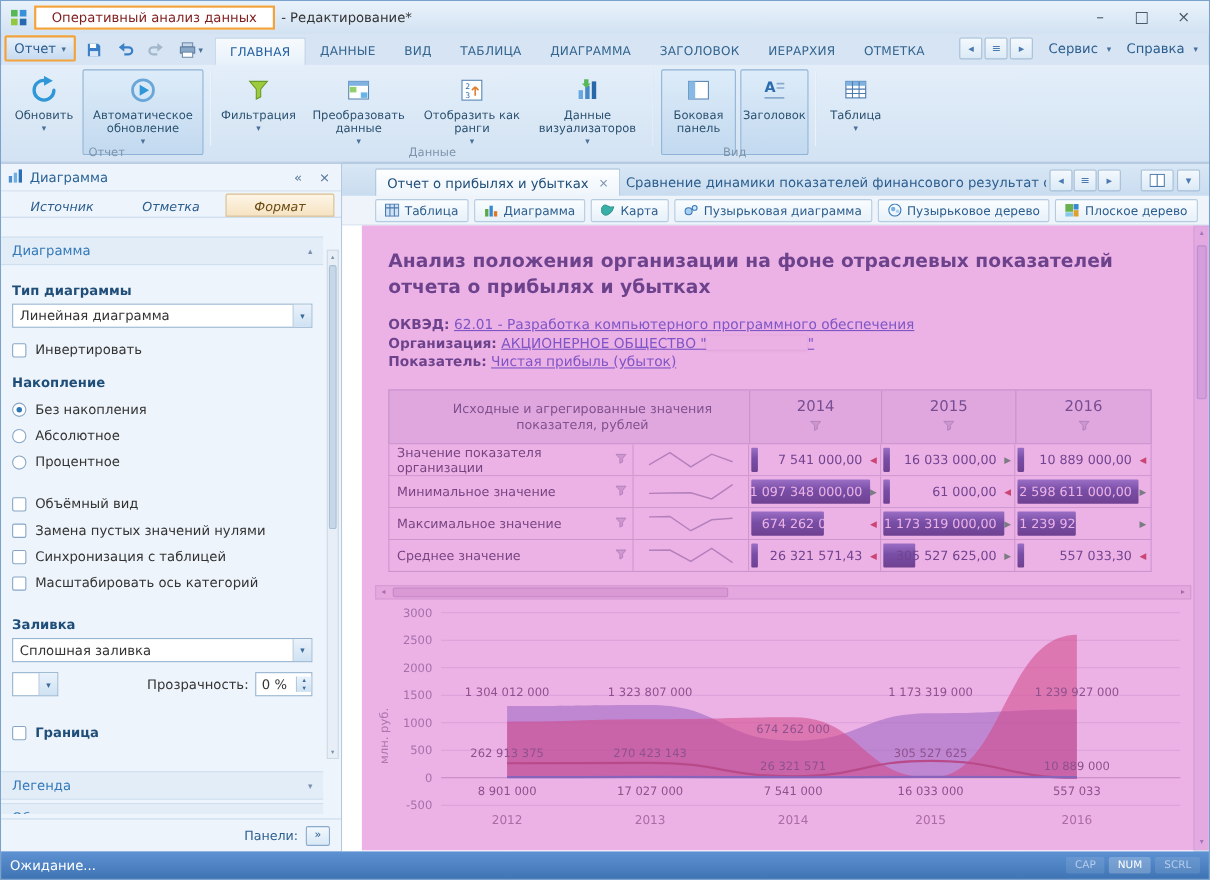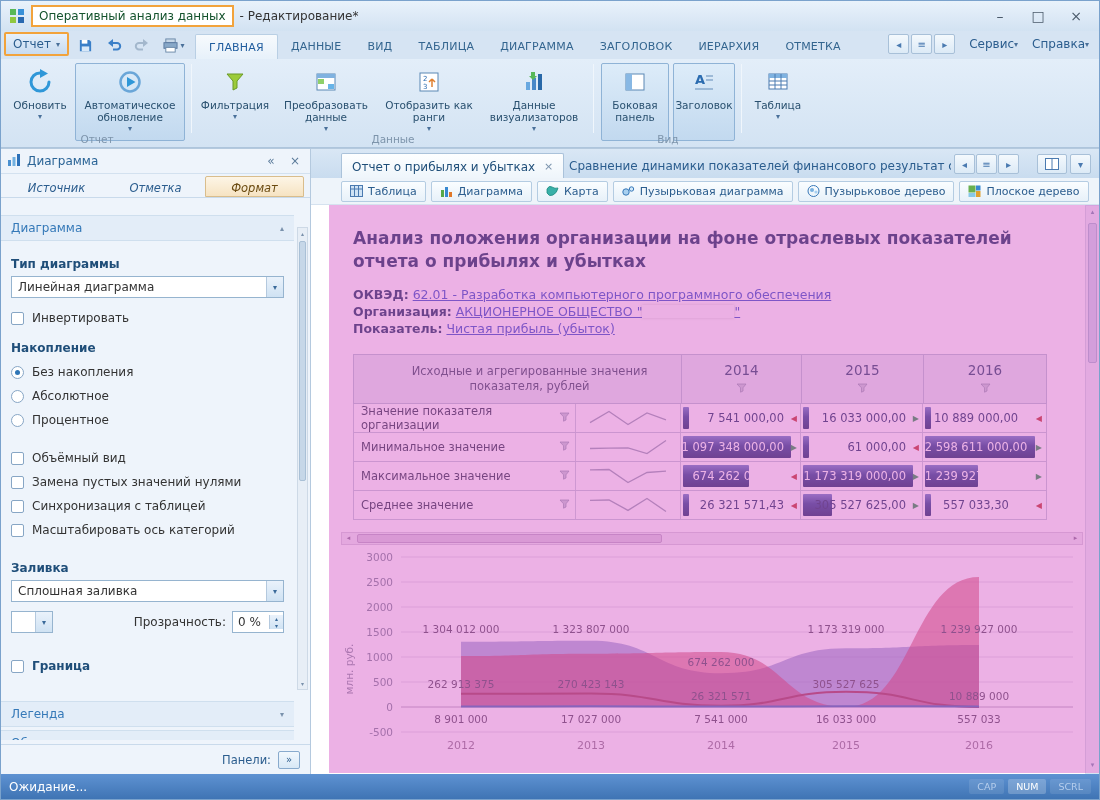--- a/index.html
+++ b/index.html
@@ -3,39 +3,39 @@
 <meta charset="utf-8">
 <style>
   *{margin:0;padding:0;box-sizing:border-box;user-select:none;}
   html,body{width:1100px;height:800px;overflow:hidden;}
   body{font-family:"DejaVu Sans","Liberation Sans",sans-serif;font-size:12px;color:#2a3a4a;background:#fff;}
   .window{position:absolute;inset:0;width:1100px;height:800px;background:#d6e4f3;border:1px solid #7aa2cc;}
 
   
   .titlebar{position:absolute;left:0;top:0;right:0;height:30px;background:linear-gradient(#e9f2fb,#d2e2f2);display:flex;align-items:center;padding-left:8px;}
   .appicon{width:16px;height:16px;margin-right:2px;}
-  .title-hl{background:#fff;border:2px solid #f2a33c;padding:2px 6px;font-size:12px;color:#14532d;margin-left:4px;white-space:nowrap;}
+  .title-hl{background:#fff;border:2px solid #f2a33c;padding:2px 14px;font-size:12px;color:#7f1d1d;margin-left:4px;white-space:nowrap;}
   .title-suffix{color:#333;font-size:12px;margin-left:6px;white-space:nowrap;}
   .winbtns{position:absolute;right:4px;top:2px;display:flex;}
   .winbtn{width:38px;height:25px;display:flex;align-items:center;justify-content:center;color:#4a5a6a;font-size:14px;}
 
   
   .menurow{position:absolute;top:30px;left:0;right:0;height:28px;}
   .report-btn{position:absolute;left:3px;top:1px;height:24px;padding:0 7px;border:2px solid #f2a33c;background:linear-gradient(#e6f0fb,#c7dbf1);display:flex;align-items:center;gap:5px;color:#2b5d8e;font-size:12px;border-radius:2px;}
   .qbar{position:absolute;left:72px;top:3px;display:flex;gap:3px;align-items:center;}
   .qbtn{width:25px;height:22px;display:flex;align-items:center;justify-content:center;border-radius:2px;}
   .qbtn.wide{width:34px;gap:2px;}
   .dim{opacity:.55;}
   .rtabstrip{position:absolute;left:194px;top:0;height:28px;display:flex;align-items:flex-end;}
   .rtab{height:25px;padding:6px 13px 0;font-size:11px;color:#33658f;letter-spacing:.2px;}
   .rtab.active{background:linear-gradient(#f7fafd,#e7f1fa);border:1px solid #b9cfe4;border-bottom:none;border-radius:2px 2px 0 0;color:#1f5c9e;}
   .mr-right{position:absolute;right:10px;top:3px;display:flex;gap:14px;align-items:center;}
   .mbtn-group{display:flex;gap:2px;}
   .mbtn{width:21px;height:20px;border:1px solid #a8c0d8;background:linear-gradient(#f4f9fd,#dceaf6);color:#4a7ab0;font-size:10px;display:flex;align-items:center;justify-content:center;border-radius:2px;}
-  .mtext{color:#2b5d8e;font-size:12px;display:flex;align-items:center;gap:0;}
+  .mtext{color:#2b5d8e;font-size:12px;display:flex;align-items:center;gap:8px;}
   .arr8{font-size:8px;color:#4a709a;}
 
   
   .ribbon{position:absolute;top:58px;left:0;right:0;height:89px;background:linear-gradient(#e3eef9,#d3e3f3);border-bottom:1px solid #aec5dc;}
   .rsep{position:absolute;top:5px;bottom:14px;width:1px;background:#bcd0e4;border-right:1px solid #f0f6fc;}
   .glabel{position:absolute;bottom:2px;font-size:10.5px;color:#7d94ab;text-align:center;}
   .bigbtn{position:absolute;top:4px;height:78px;display:flex;flex-direction:column;align-items:center;padding-top:3px;border:1px solid transparent;border-radius:2px;}
   .bigbtn .icon{height:30px;display:flex;align-items:center;justify-content:center;}
   .bigbtn .lbl{font-size:10.5px;line-height:12px;color:#29506f;text-align:center;margin-top:2px;}
   .bigbtn .arr8{margin-top:1px;}
@@ -97,21 +97,21 @@
   .redact{display:inline-block;width:92px;height:13px;background:#fdfdfe;box-shadow:0 0 3px rgba(0,0,0,.18);vertical-align:-2px;}
 
   
   .rtable{position:absolute;left:42px;top:149px;width:694px;font-size:11.5px;}
   .thead{display:flex;height:50px;background:#e8edf3;border:1px solid #b9c5d3;padding-left:24px;}
   .th1{width:327px;border-right:1px solid #b9c5d3;display:flex;align-items:center;justify-content:center;text-align:center;color:#3c4f63;padding:0 28px;line-height:15px;}
   .thy{border-right:1px solid #b9c5d3;display:flex;flex-direction:column;align-items:center;justify-content:center;gap:2px;color:#2b4a6a;font-size:13.5px;}
   .thy:last-child{border-right:none;}
   .trow{display:flex;height:29px;border:1px solid #c3cdd9;border-top:none;background:#fff;}
   .tc{border-right:1px solid #c9d2dd;display:flex;align-items:center;position:relative;}
-  .tc:last-child{border-right:none;justify-content:center;}
+  .tc:last-child{border-right:none;}
   .tc-name{width:222px;padding:0 5px 0 7px;color:#2a3a4a;justify-content:space-between;}
   .tc-spark{width:105px;justify-content:center;}
   .tc-val{justify-content:flex-end;padding-right:16px;color:#1f3864;}
   .dbar{position:absolute;left:2px;top:3px;bottom:3px;background:linear-gradient(180deg,#6b86c4 0%,#2c4a8c 45%,#1d3468 100%);border-radius:1px;}
   .tc-val .v{position:relative;z-index:2;}
   .tc-val.onbar .v{color:#fff;}
   .tri{position:absolute;right:3px;font-size:8px;z-index:2;}
   .tri.up{color:#2f9e4f;}
   .tri.down{color:#c23b2e;}
 

